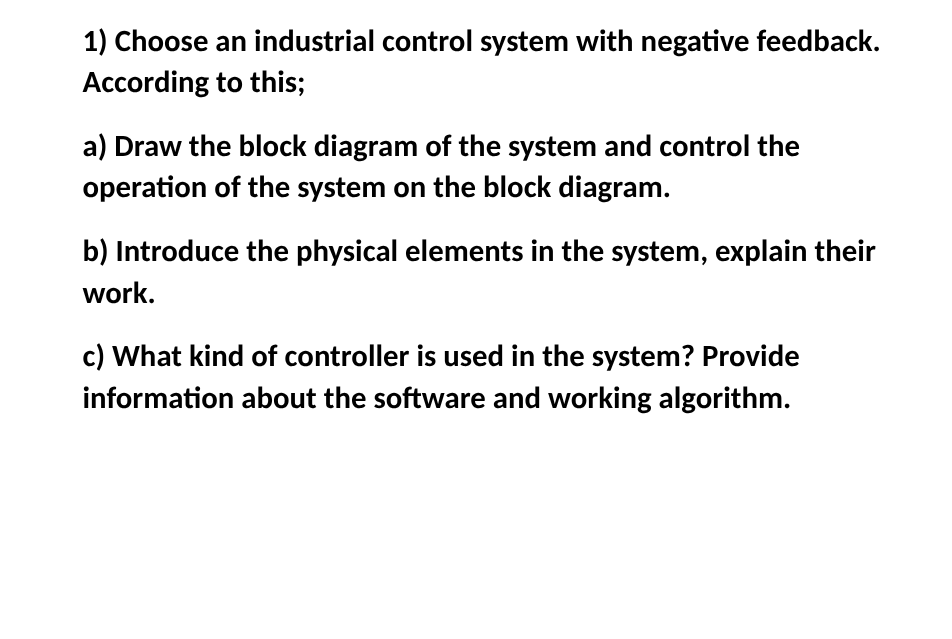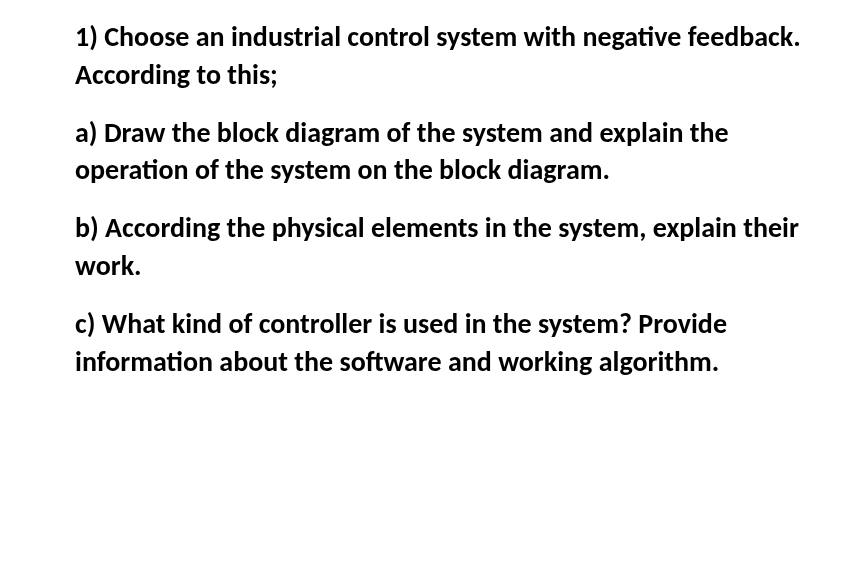--- a/index.html
+++ b/index.html
@@ -22,15 +22,15 @@
       margin-bottom: 20px;
     }
     .paragraph:last-child {
       margin-bottom: 4px;
     }
   </style>
 </head>
 <body>
 
 <div class="paragraph">1) Choose an industrial control system with negative feedback. According to this;</div>
-<div class="paragraph">a) Draw the block diagram of the system and explain the operation of the system on the block diagram.</div>
-<div class="paragraph">b) According the physical elements in the system, explain their work.</div>
+<div class="paragraph">a) Draw the block diagram of the system and control the operation of the system on the block diagram.</div>
+<div class="paragraph">b) Introduce the physical elements in the system, explain their work.</div>
 <div class="paragraph">c) What kind of controller is used in the system?  Provide information about the software and working algorithm.</div>
 
 </body></html>

